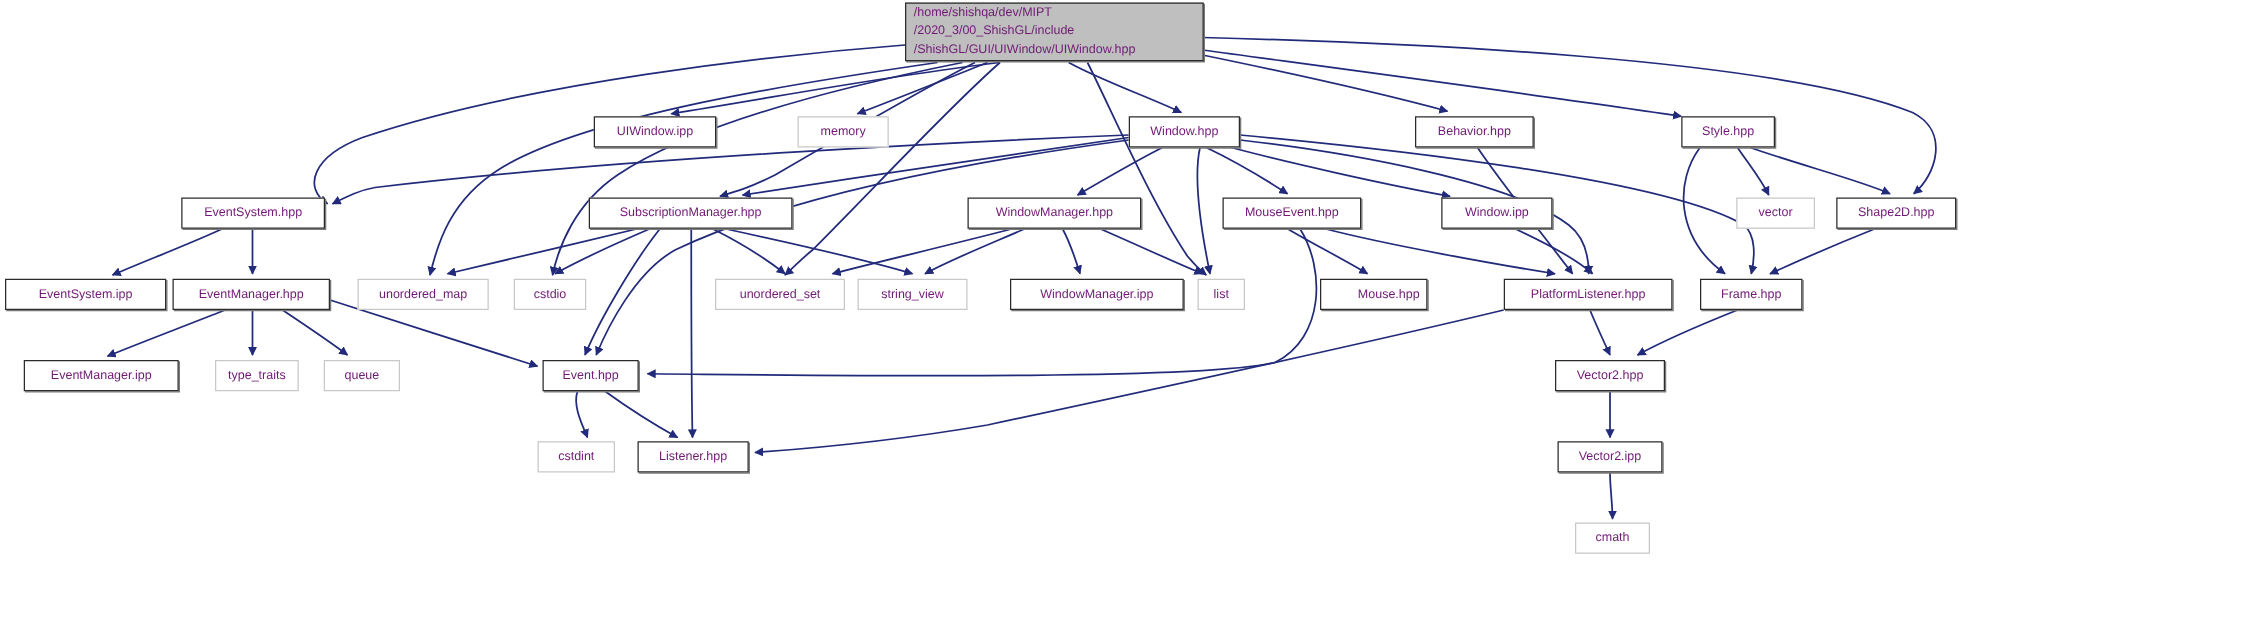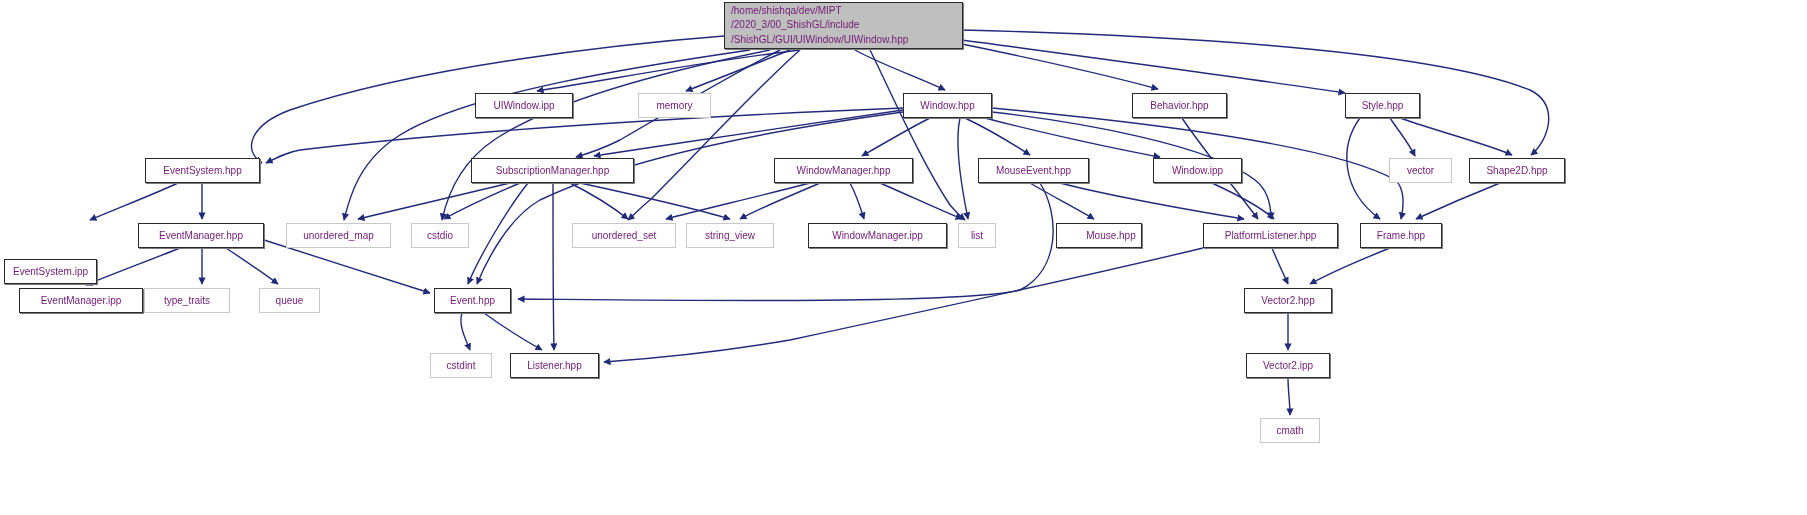--- a/index.html
+++ b/index.html
@@ -128,33 +128,33 @@
       <div class="node strong" style="left: 903px; top: 93px; width: 89px; height: 25px;">Window.hpp</div>
       <div class="node strong" style="left: 1132px; top: 93px; width: 95px; height: 25px;">Behavior.hpp</div>
       <div class="node strong" style="left: 1345px; top: 93px; width: 75px; height: 25px;">Style.hpp</div>
       <div class="node strong" style="left: 145px; top: 158px; width: 115px; height: 25px;">EventSystem.hpp</div>
       <div class="node strong" style="left: 471px; top: 158px; width: 163px; height: 25px;">SubscriptionManager.hpp</div>
       <div class="node strong" style="left: 774px; top: 158px; width: 139px; height: 25px;">WindowManager.hpp</div>
       <div class="node strong" style="left: 978px; top: 158px; width: 111px; height: 25px;">MouseEvent.hpp</div>
       <div class="node strong" style="left: 1153px; top: 158px; width: 89px; height: 25px;">Window.ipp</div>
       <div class="node light" style="left: 1389px; top: 158px; width: 63px; height: 25px;">vector</div>
       <div class="node strong" style="left: 1469px; top: 158px; width: 96px; height: 25px;">Shape2D.hpp</div>
-      <div class="node strong" style="left: 4px; top: 223px; width: 93px; height: 25px; margin-top: 36px;">EventSystem.ipp</div>
+      <div class="node strong" style="left: 4px; top: 223px; width: 129px; height: 25px;">EventSystem.ipp</div>
       <div class="node strong" style="left: 138px; top: 223px; width: 126px; height: 25px;">EventManager.hpp</div>
       <div class="node light" style="left: 286px; top: 223px; width: 105px; height: 25px;">unordered_map</div>
       <div class="node light" style="left: 411px; top: 223px; width: 58px; height: 25px;">cstdio</div>
       <div class="node light" style="left: 572px; top: 223px; width: 104px; height: 25px;">unordered_set</div>
       <div class="node light" style="left: 686px; top: 223px; width: 88px; height: 25px;">string_view</div>
       <div class="node strong" style="left: 808px; top: 223px; width: 139px; height: 25px; text-align: center;">WindowManager.ipp</div>
       <div class="node light" style="left: 958px; top: 223px; width: 38px; height: 25px;">list</div>
       <div class="node strong" style="left: 1056px; top: 223px; width: 86px; height: 25px; padding-left: 24px;">Mouse.hpp</div>
       <div class="node strong" style="left: 1203px; top: 223px; width: 135px; height: 25px;">PlatformListener.hpp</div>
       <div class="node strong" style="left: 1360px; top: 223px; width: 82px; height: 25px;">Frame.hpp</div>
       <div class="node strong" style="left: 19px; top: 288px; width: 124px; height: 25px;">EventManager.ipp</div>
-      <div class="node light" style="left: 144px; top: 288px; width: 86px; height: 25px;">type_traits</div>
+      <div class="node light" style="left: 172px; top: 288px; width: 67px; height: 25px;">type_traits</div>
       <div class="node light" style="left: 259px; top: 288px; width: 61px; height: 25px;">queue</div>
       <div class="node strong" style="left: 434px; top: 288px; width: 77px; height: 25px;">Event.hpp</div>
       <div class="node strong" style="left: 1244px; top: 288px; width: 88px; height: 25px;">Vector2.hpp</div>
       <div class="node light" style="left: 430px; top: 353px; width: 62px; height: 25px;">cstdint</div>
       <div class="node strong" style="left: 510px; top: 353px; width: 89px; height: 25px; text-align: center;">Listener.hpp</div>
       <div class="node strong" style="left: 1246px; top: 353px; width: 84px; height: 25px;">Vector2.ipp</div>
       <div class="node light" style="left: 1260px; top: 418px; width: 60px; height: 25px;">cmath</div>
     </div>
 </div>
 

